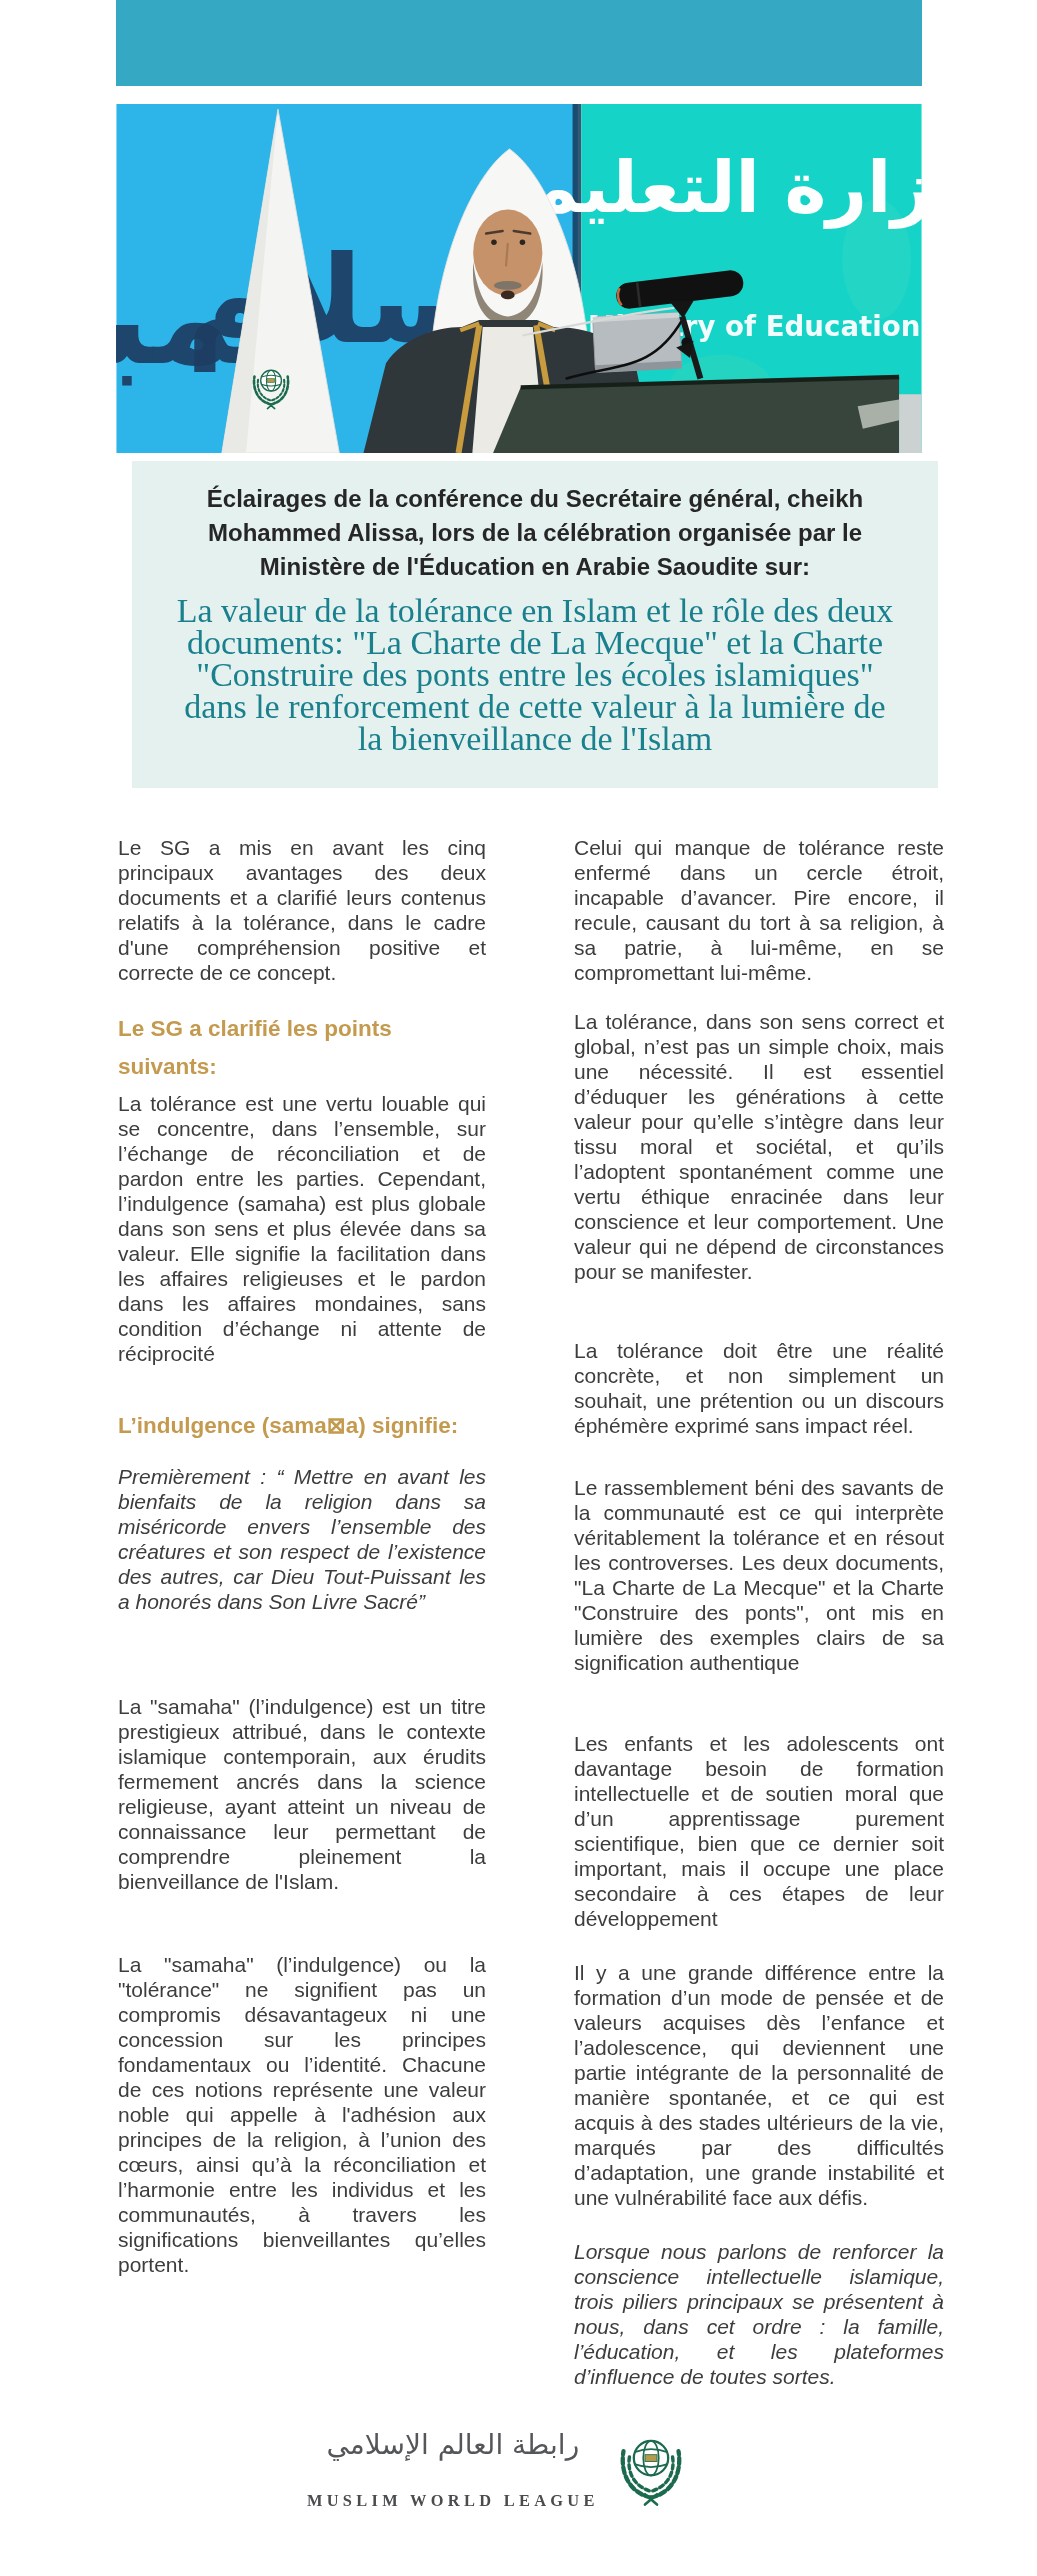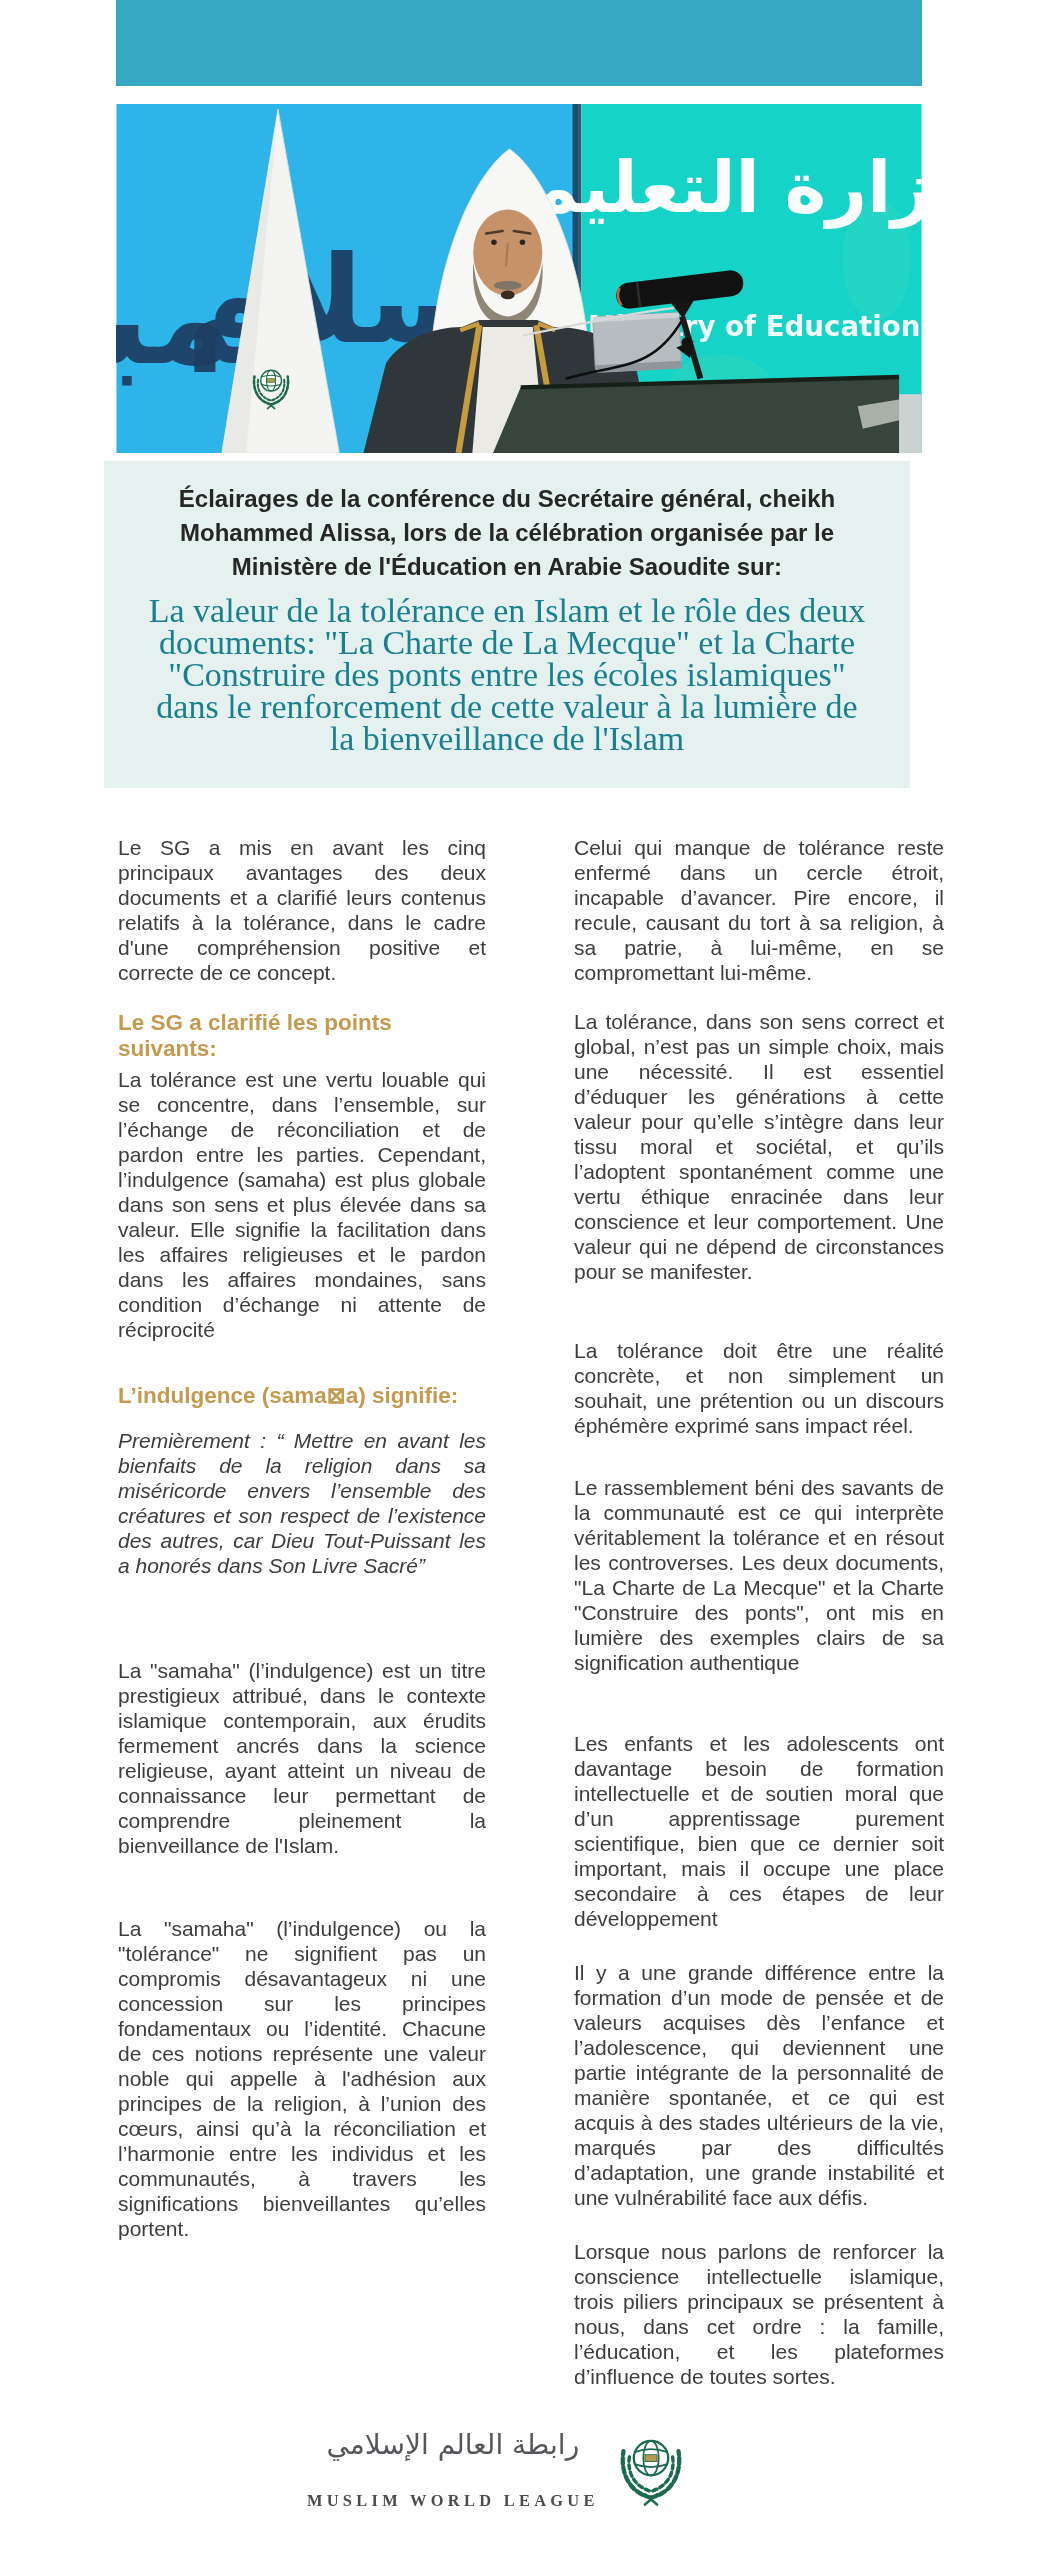--- a/index.html
+++ b/index.html
@@ -1,27 +1,27 @@
 <!DOCTYPE html>
 <html style="--bar-teal: #35a8c3; --titlebox-bg: #e4f1ee; --title-teal: #1a808e; --gold: #c49a4f; --emblem-green: #1d6b4e; --emblem-gold: #b59a4a; --screen-blue: #2db4e9; --screen-turquoise: #16d3c8;font-size:14px"><head>
 <meta charset="utf-8">
 <style>
   html,body{margin:0;padding:0;background:#ffffff;}
   body{width:1037px;height:2576px;position:relative;font-family:"Liberation Sans",sans-serif;}
   .topbar{position:absolute;left:116px;top:0;width:806px;height:86px;background:var(--bar-teal,#35a8c3);}
   .photo{position:absolute;left:116px;top:104px;width:806px;height:349px;overflow:hidden;}
   .photo svg{display:block;}
-  .titlebox{position:absolute;left:104px;top:461px;width:806px;height:327px;background:var(--titlebox-bg,#e4f1ee);text-align:center;}
+  .titlebox{position:absolute;left:132px;top:461px;width:806px;height:327px;background:var(--titlebox-bg,#e4f1ee);text-align:center;}
   .title-intro{margin:21px 21px 0;font-weight:600;font-size:24px;line-height:34px;color:#262626;white-space:pre-line;}
   .title-main{margin:11.2px 8.6px 0;font-family:"Liberation Serif",serif;font-weight:400;font-size:34px;line-height:32px;color:var(--title-teal,#1a808e);white-space:pre-line;}
   .col{position:absolute;top:835px;font-size:21px;line-height:25px;color:#3d3d3d;text-align:justify;}
   .col-left{left:118px;width:368px;}
   .col-right{left:574px;width:370px;}
   .para{margin:0;}
-  .gold-h{font-weight:700;font-size:22.5px;line-height:26px;color:var(--gold,#c49a4f);text-align:left;}
+  .gold-h{font-weight:700;font-size:22.5px;line-height:38px;color:var(--gold,#c49a4f);text-align:left;}
   .footer{position:absolute;top:2419px;left:0;width:1037px;display:flex;justify-content:center;align-items:center;gap:17.3px;transform:translateX(-22.5px);}
   .f-text{text-align:center;}
   .f-ar{font-family:"DejaVu Sans",sans-serif;font-size:28px;line-height:52px;color:#55565a;}
   .f-en{font-family:"Liberation Serif",serif;font-weight:700;font-size:16.4px;line-height:21px;letter-spacing:4.3px;color:#4b4c4e;margin-top:19px;}
   .defs-hidden{position:absolute;width:0;height:0;overflow:hidden;}
 </style>
 </head>
 <body>
 
 <svg class="defs-hidden" aria-hidden="true">
@@ -125,21 +125,21 @@
     <div class="para" style="margin-top: 80px;">La "samaha" (l’indulgence) est un titre prestigieux attribué, dans le contexte islamique contemporain, aux érudits fermement ancrés dans la science religieuse, ayant atteint un niveau de connaissance leur permettant de comprendre pleinement la bienveillance de l'Islam.</div>
     <div class="para" style="margin-top: 58px;">La "samaha" (l’indulgence) ou la "tolérance" ne signifient pas un compromis désavantageux ni une concession sur les principes fondamentaux ou l’identité. Chacune de ces notions représente une valeur noble qui appelle à l'adhésion aux principes de la religion, à l’union des cœurs, ainsi qu’à la réconciliation et l’harmonie entre les individus et les communautés, à travers les significations bienveillantes qu’elles portent.</div>
   </div>
 <div class="col col-right">
     <div class="para" style="margin-top: 0px;">Celui qui manque de tolérance reste enfermé dans un cercle étroit, incapable d’avancer. Pire encore, il recule, causant du tort à sa religion, à sa patrie, à lui-même, en se compromettant lui-même.</div>
     <div class="para" style="margin-top: 24px;">La tolérance, dans son sens correct et global, n’est pas un simple choix, mais une nécessité. Il est essentiel d’éduquer les générations à cette valeur pour qu’elle s’intègre dans leur tissu moral et sociétal, et qu’ils l’adoptent spontanément comme une vertu éthique enracinée dans leur conscience et leur comportement. Une valeur qui ne dépend de circonstances pour se manifester.</div>
     <div class="para" style="margin-top: 54px;">La tolérance doit être une réalité concrète, et non simplement un souhait, une prétention ou un discours éphémère exprimé sans impact réel.</div>
     <div class="para" style="margin-top: 37px;">Le rassemblement béni des savants de la communauté est ce qui interprète véritablement la tolérance et en résout les controverses. Les deux documents, "La Charte de La Mecque" et la Charte "Construire des ponts", ont mis en lumière des exemples clairs de sa signification authentique</div>
     <div class="para" style="margin-top: 56px;">Les enfants et les adolescents ont davantage besoin de formation intellectuelle et de soutien moral que d’un apprentissage purement scientifique, bien que ce dernier soit important, mais il occupe une place secondaire à ces étapes de leur développement</div>
     <div class="para" style="margin-top: 28.5px;">Il y a une grande différence entre la formation d’un mode de pensée et de valeurs acquises dès l’enfance et l’adolescence, qui deviennent une partie intégrante de la personnalité de manière spontanée, et ce qui est acquis à des stades ultérieurs de la vie, marqués par des difficultés d’adaptation, une grande instabilité et une vulnérabilité face aux défis.</div>
-    <div class="para" style="margin-top: 29px;">Lorsque nous parlons de renforcer la conscience intellectuelle islamique, trois piliers principaux se présentent à nous, dans cet ordre : la famille, l’éducation, et les plateformes d’influence de toutes sortes.</div>
+    <div class="para" style="margin-top: 29px; font-style: italic;">Lorsque nous parlons de renforcer la conscience intellectuelle islamique, trois piliers principaux se présentent à nous, dans cet ordre : la famille, l’éducation, et les plateformes d’influence de toutes sortes.</div>
   </div>
 
 <div class="footer">
   <div class="f-text">
     <div class="f-ar">رابطة العالم الإسلامي</div>
     <div class="f-en">MUSLIM WORLD LEAGUE</div>
   </div>
   <svg width="69" height="86" viewBox="0 0 80 100">
     <use href="#emb"></use>
   </svg>

